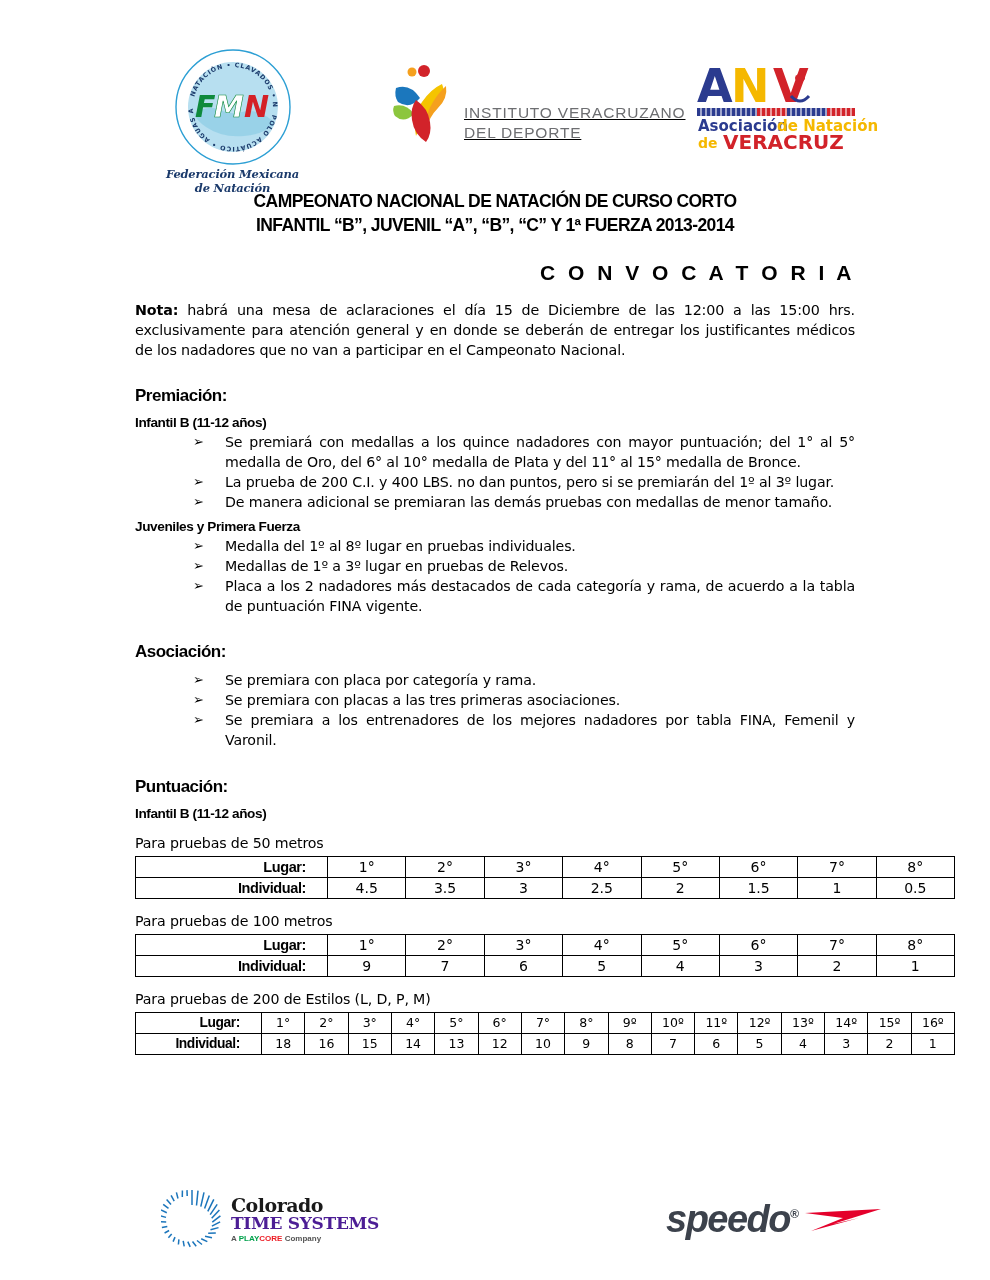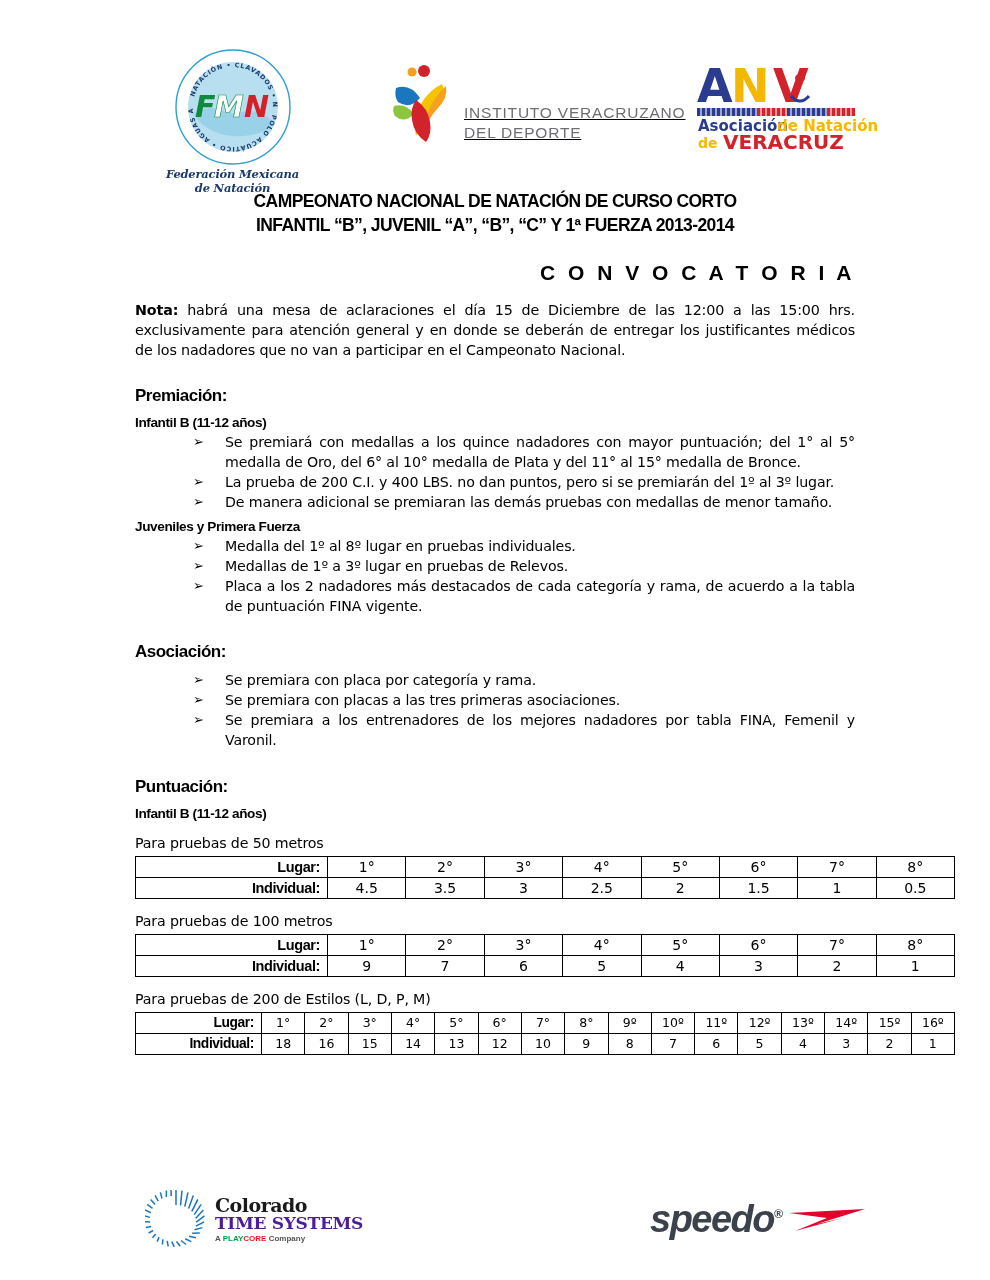--- a/index.html
+++ b/index.html
@@ -170,31 +170,31 @@
     height: 21px;
     padding: 1px 3px;
     box-sizing: border-box;
   }
   table.pts td.rowlabel {
     text-align: right;
     font-family: "Liberation Sans", sans-serif;
     font-weight: bold;
     font-size: 14.5px;
     letter-spacing: -0.4px;
-    padding-right: 7px;
+    padding-right: 21px;
     border-left: 1px solid #000;
   }
   table.pts.t8 col.lab { width: 192px; }
   table.pts.t16 td { font-size: 12.5px; }
   table.pts.t16 td.rowlabel { font-size: 13.8px; }
 
   
   .footer {
     position: absolute;
-    left: 0;
+    left: 16px;
     top: 1180px;
     width: 808px;
     height: 100px;
   }
   .cts {
     position: absolute;
     left: 145px;
     top: 8px;
     display: flex;
     align-items: center;

